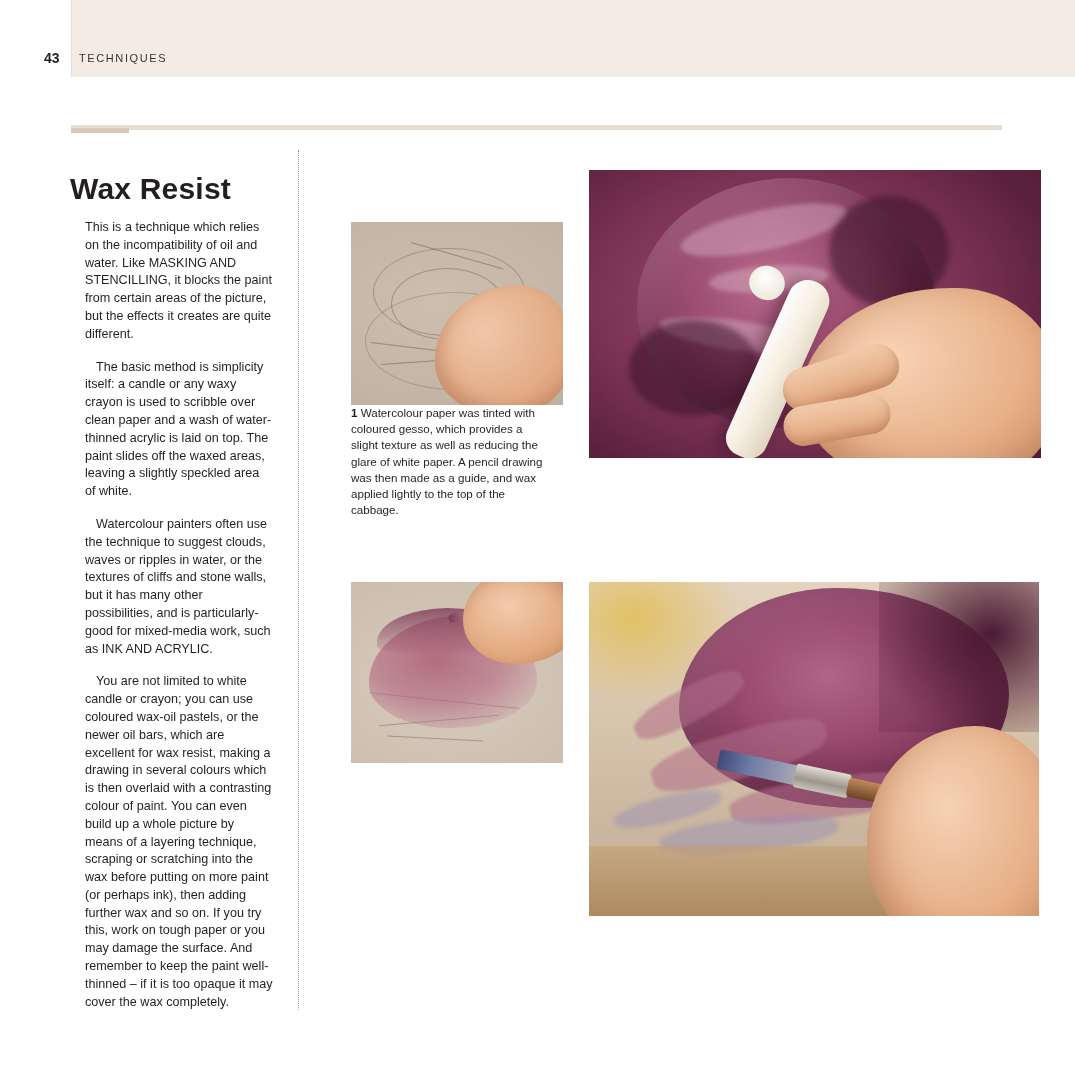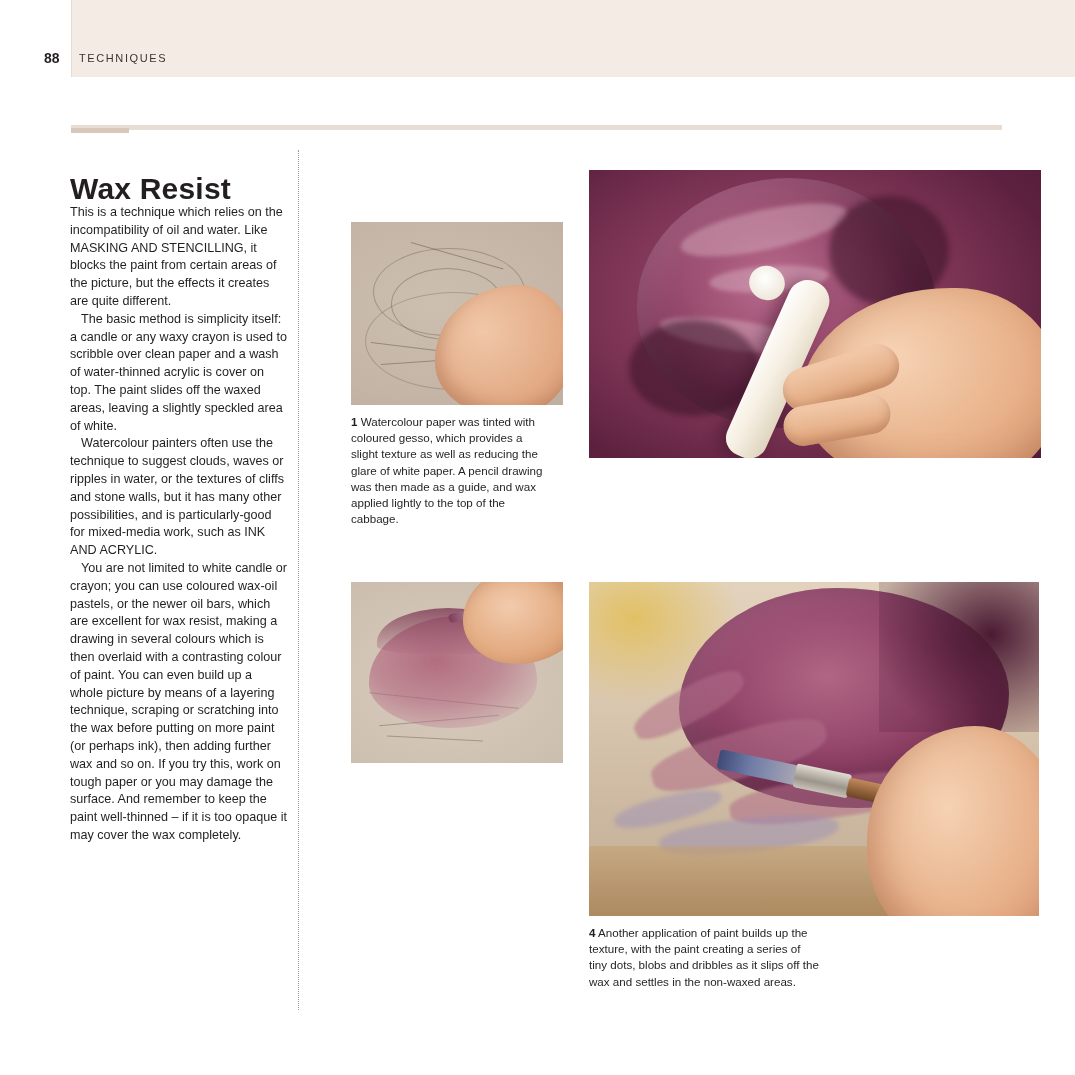--- a/index.html
+++ b/index.html
@@ -90,21 +90,21 @@
     position: absolute;
     left: 70px;
     top: 204px;
     width: 218px;
     font-size: 12.6px;
     line-height: 17.8px;
     color: #231f20;
     text-align: left;
   }
   .body-col p {
-    margin: 0;
+    margin: 15px;
   }
   .body-col p.indent {
     text-indent: 11px;
   }
 
   
   .dotted-divider {
     position: absolute;
     left: 298px;
     top: 150px;
@@ -119,21 +119,20 @@
   }
   .figure .img {
     display: block;
     position: relative;
     overflow: hidden;
   }
   .caption {
     font-size: 11.6px;
     line-height: 16.2px;
     color: #231f20;
-    margin-top: 9px;
   }
   .caption .num {
     font-weight: bold;
   }
 
   
   #fig1 { left: 311px; top: 206px; width: 212px; }
   #fig1 .img { width: 212px; height: 183px; }
   #fig1 .caption { width: 194px; }
 
@@ -387,31 +386,31 @@
     width: 100%; height: 70px;
     background: linear-gradient(180deg, rgba(196,160,112,0.55), rgba(170,132,86,0.85));
   }
 </style>
 </head>
 <body>
 
 <div class="header-band"></div>
 <div class="header-white-gap"></div>
 <div class="header-divider"></div>
-<div class="folio">88</div>
+<div class="folio">43</div>
 <div class="running-head">TECHNIQUES</div>
 
 <div class="rule-thick"></div>
 <div class="rule-thin"></div>
 
 <h1 class="page-title">Wax Resist</h1>
 
 <div class="body-col">
   <p>This is a technique which relies on the incompatibility of oil and water. Like MASKING AND STENCILLING, it blocks the paint from certain areas of the picture, but the effects it creates are quite different.</p>
-  <p class="indent">The basic method is simplicity itself: a candle or any waxy crayon is used to scribble over clean paper and a wash of water-thinned acrylic is cover on top. The paint slides off the waxed areas, leaving a slightly speckled area of white.</p>
+  <p class="indent">The basic method is simplicity itself: a candle or any waxy crayon is used to scribble over clean paper and a wash of water-thinned acrylic is laid on top. The paint slides off the waxed areas, leaving a slightly speckled area of white.</p>
   <p class="indent">Watercolour painters often use the technique to suggest clouds, waves or ripples in water, or the textures of cliffs and stone walls, but it has many other possibilities, and is particularly-good for mixed-media work, such as INK AND ACRYLIC.</p>
   <p class="indent">You are not limited to white candle or crayon; you can use coloured wax-oil pastels, or the newer oil bars, which are excellent for wax resist, making a drawing in several colours which is then overlaid with a contrasting colour of paint. You can even build up a whole picture by means of a layering technique, scraping or scratching into the wax before putting on more paint (or perhaps ink), then adding further wax and so on. If you try this, work on tough paper or you may damage the surface. And remember to keep the paint well-thinned – if it is too opaque it may cover the wax completely.</p>
 </div>
 
 <div class="dotted-divider"></div>
 
 <figure class="figure" id="fig1">
   <div class="img">
     <div class="art">
       <div class="f1-bg"></div>
@@ -480,14 +479,13 @@
       <div class="f4-lav" style="left:24px; top:214px; width:110px; height:26px; transform:rotate(-14deg);"></div>
       <div class="f4-wood"></div>
       <div class="f4-brush">
         <div class="bristles"></div>
         <div class="ferrule"></div>
         <div class="handle"></div>
       </div>
       <div class="f4-hand"></div>
     </div>
   </div>
-  <figcaption class="caption"><span class="num">4</span> <span>Another application of paint builds up the texture, with the paint creating a series of tiny dots, blobs and dribbles as it slips off the wax and settles in the non-waxed areas.</span></figcaption>
 </figure>
 
 </body></html>

